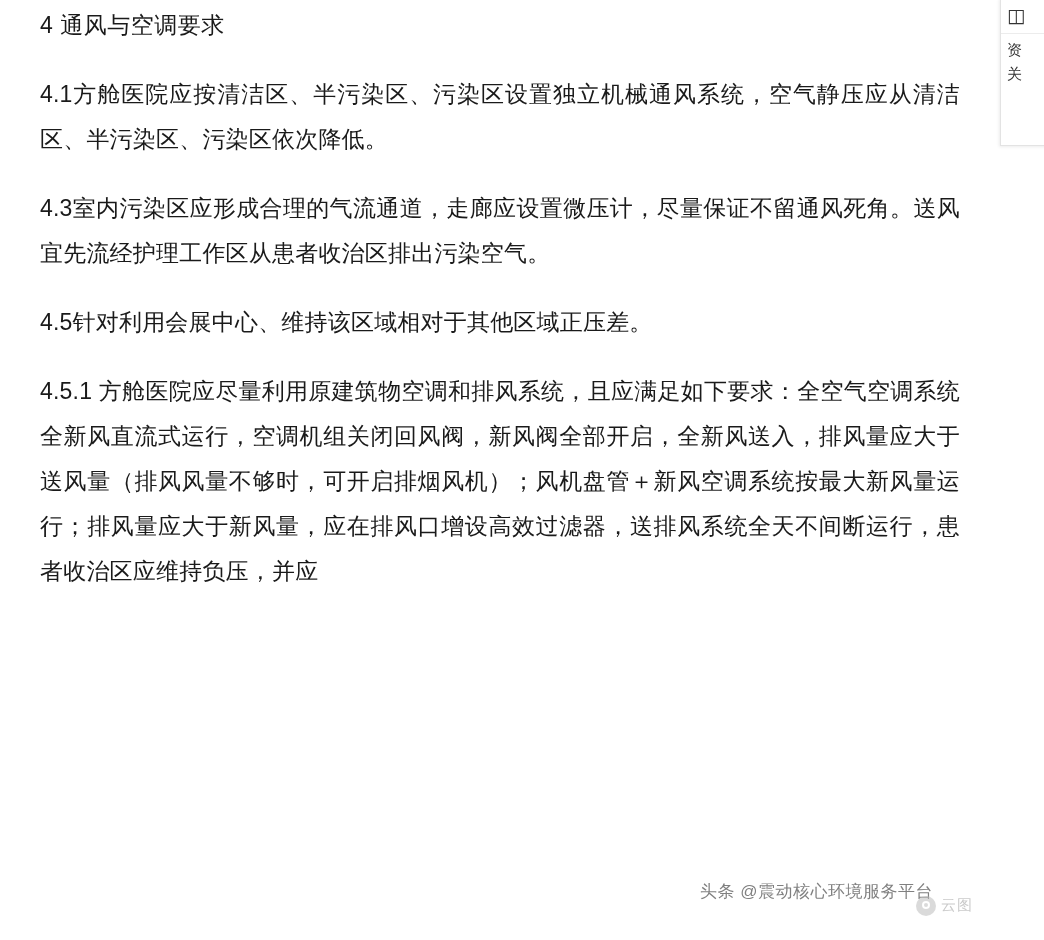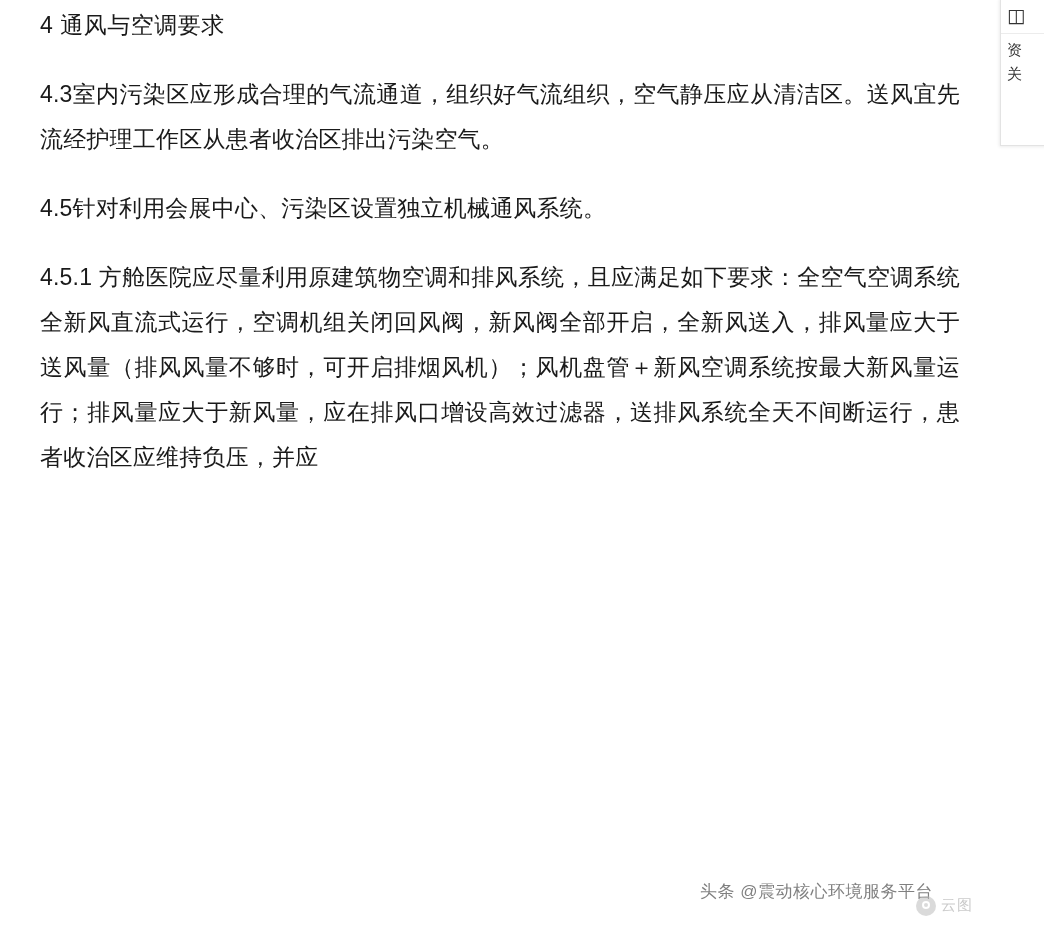--- a/index.html
+++ b/index.html
@@ -140,22 +140,23 @@
     letter-spacing: 1px;
   }
 </style>
 </head>
 <body>
 
 <div class="page">
 
   <div class="doc-body">
     <h1 class="heading">4  通风与空调要求</h1>
-    <p class="para">4.3室内污染区应形成合理的气流通道，组织好气流组织，空气静压应从清洁区。送风宜先流经护理工作区从患者收治区排出污染空气。</p>
-    <p class="para">4.5针对利用会展中心、污染区设置独立机械通风系统。</p>
+    <p class="para">4.1方舱医院应按清洁区、半污染区、污染区设置独立机械通风系统，空气静压应从清洁区、半污染区、污染区依次降低。</p>
+    <p class="para">4.3室内污染区应形成合理的气流通道，走廊应设置微压计，尽量保证不留通风死角。送风宜先流经护理工作区从患者收治区排出污染空气。</p>
+    <p class="para">4.5针对利用会展中心、维持该区域相对于其他区域正压差。</p>
     <p class="para">4.5.1 方舱医院应尽量利用原建筑物空调和排风系统，且应满足如下要求：全空气空调系统全新风直流式运行，空调机组关闭回风阀，新风阀全部开启，全新风送入，排风量应大于送风量（排风风量不够时，可开启排烟风机）；风机盘管＋新风空调系统按最大新风量运行；排风量应大于新风量，应在排风口增设高效过滤器，送排风系统全天不间断运行，患者收治区应维持负压，并应</p>
   </div>
 
   <div class="side-panel">
     <div class="side-icon-row">
       <div class="side-icon">
         <span class="glyph">◫</span>
       </div>
     </div>
     <div class="side-divider"></div>

